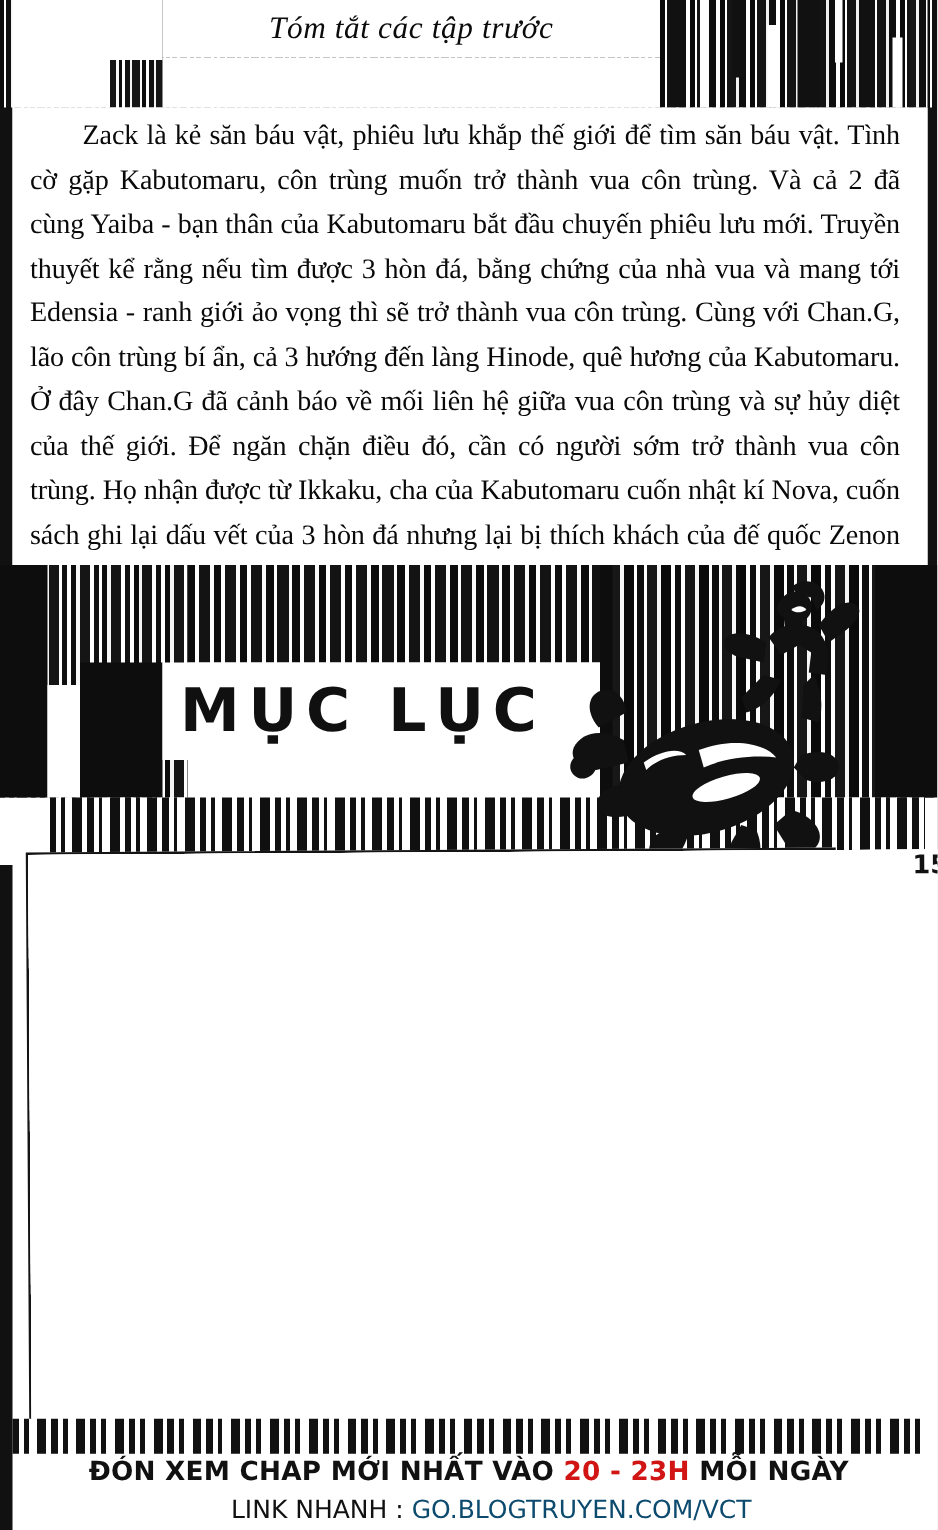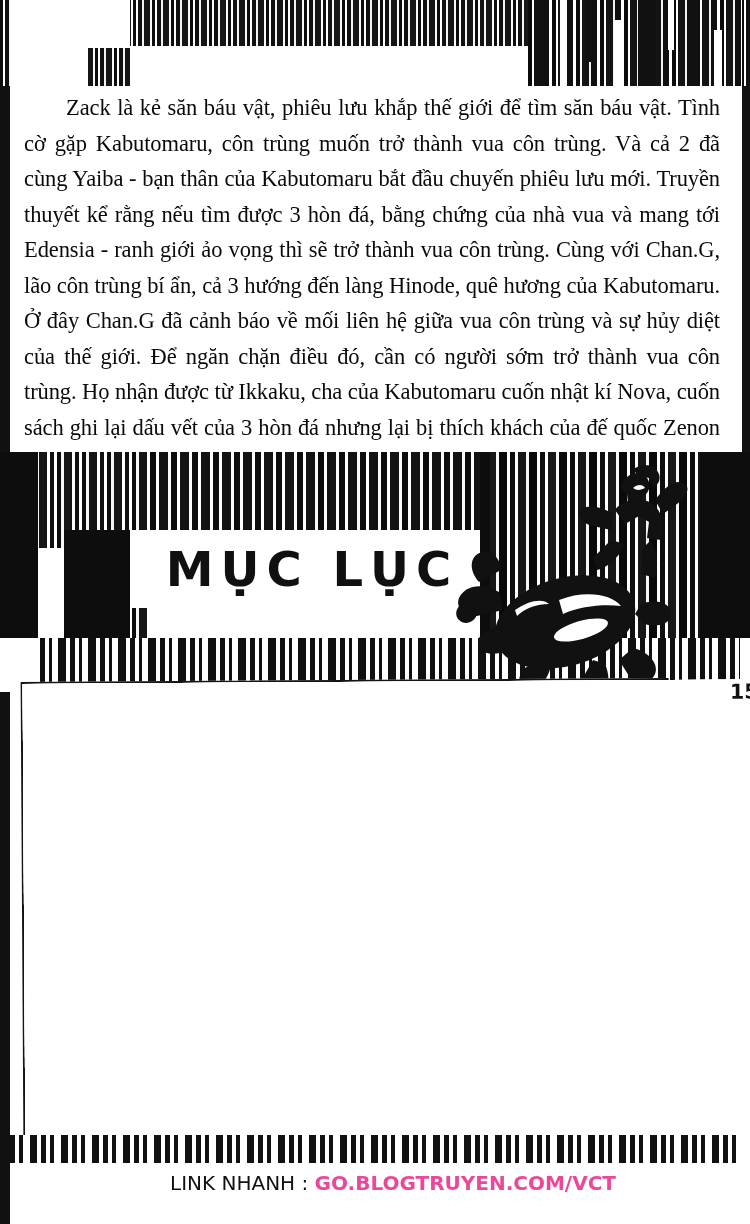--- a/index.html
+++ b/index.html
@@ -182,21 +182,21 @@
     position: absolute;
     background: #ffffff;
   }
   .muc-luc {
     position: absolute;
     left: 130px; top: 78px;
     width: 350px; height: 78px;
     background: #ffffff;
     display: flex;
     align-items: center;
-    justify-content: center;
+    justify-content: flex-start;
     padding-left: 14px;
     box-sizing: border-box;
   }
   .muc-luc span {
     font-family: "DejaVu Sans", sans-serif;
     font-weight: bold;
     font-size: 48px;
     letter-spacing: 7px;
     color: #101010;
   }
@@ -292,35 +292,38 @@
     font-size: 21px;
     letter-spacing: 0.2px;
     color: #111;
   }
   .bottom-line1 .hl { color: #d11414; }
   .bottom-line2 {
     margin-top: 6px;
     font-size: 20px;
     color: #111;
   }
-  .bottom-line2 .hl { color: #ec4899; font-weight: bold; }
+  .bottom-line2 .hl { color: #0c4a6e; font-weight: normal; }
   .bottom-line2 .lbl { font-weight: normal; margin-left: 36px; }
 </style>
 </head>
 <body>
 
 <div class="page">
 
   <div class="left-edge"></div>
   <div class="right-edge"></div>
 
   <div class="top-band">
     <div class="top-white-left"></div>
     <div class="top-white-left2"></div>
 
+    <div class="top-title-plate">
+      <span class="title">Tóm tắt các tập trước</span>
+    </div>
     <div class="top-white-strip"></div>
 
     <div class="top-noise-right">
       <div class="blk" style="left:6px;  top:0;   width:14px; height:86px;"></div>
       <div class="wht" style="left:32px; top:0;   width:7px;  height:86px;"></div>
       <div class="blk" style="left:58px; top:0;   width:10px; height:62px;"></div>
       <div class="wht" style="left:86px; top:20px;width:9px;  height:66px;"></div>
       <div class="blk" style="left:110px;top:0;   width:18px; height:86px;"></div>
       <div class="wht" style="left:140px;top:0;   width:6px;  height:50px;"></div>
       <div class="blk" style="left:160px;top:0;   width:12px; height:86px;"></div>
@@ -418,18 +421,21 @@
         <span class="dots">..................</span>
         <span class="page">158</span>
       </div>
 
     </div>
   </div>
 
   <div class="bottom-barcode"></div>
 
   <div class="bottom-text">
+    <div class="bottom-line1">
+      <span>ĐÓN XEM CHAP MỚI NHẤT VÀO </span><span class="hl">20 - 23H</span><span> MỖI NGÀY</span>
+    </div>
     <div class="bottom-line2">
       <span class="lbl">LINK NHANH : </span><span class="hl">GO.BLOGTRUYEN.COM/VCT</span>
     </div>
   </div>
 
 </div>
 
 </body></html>

